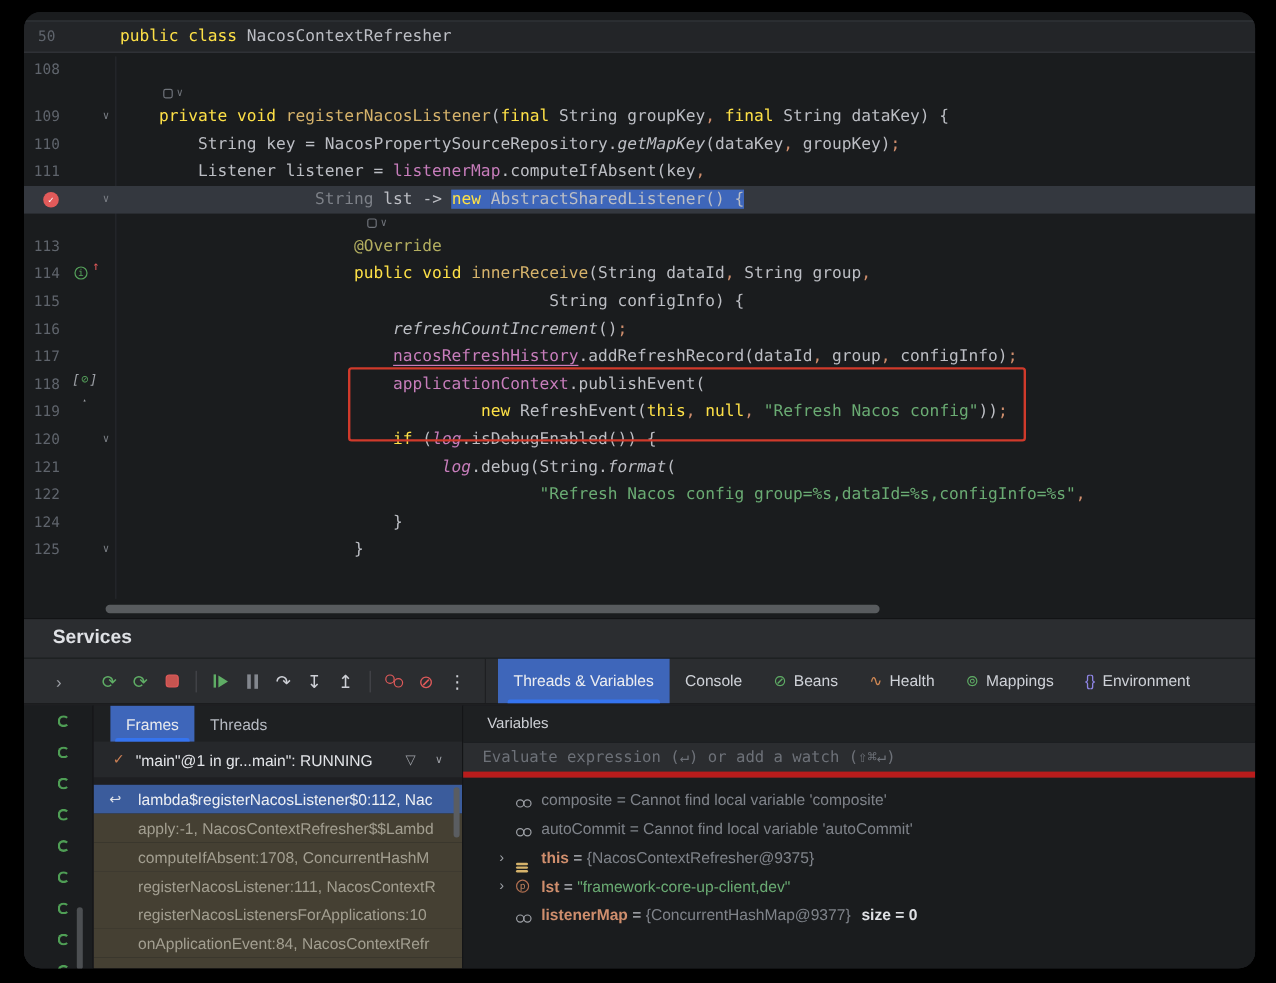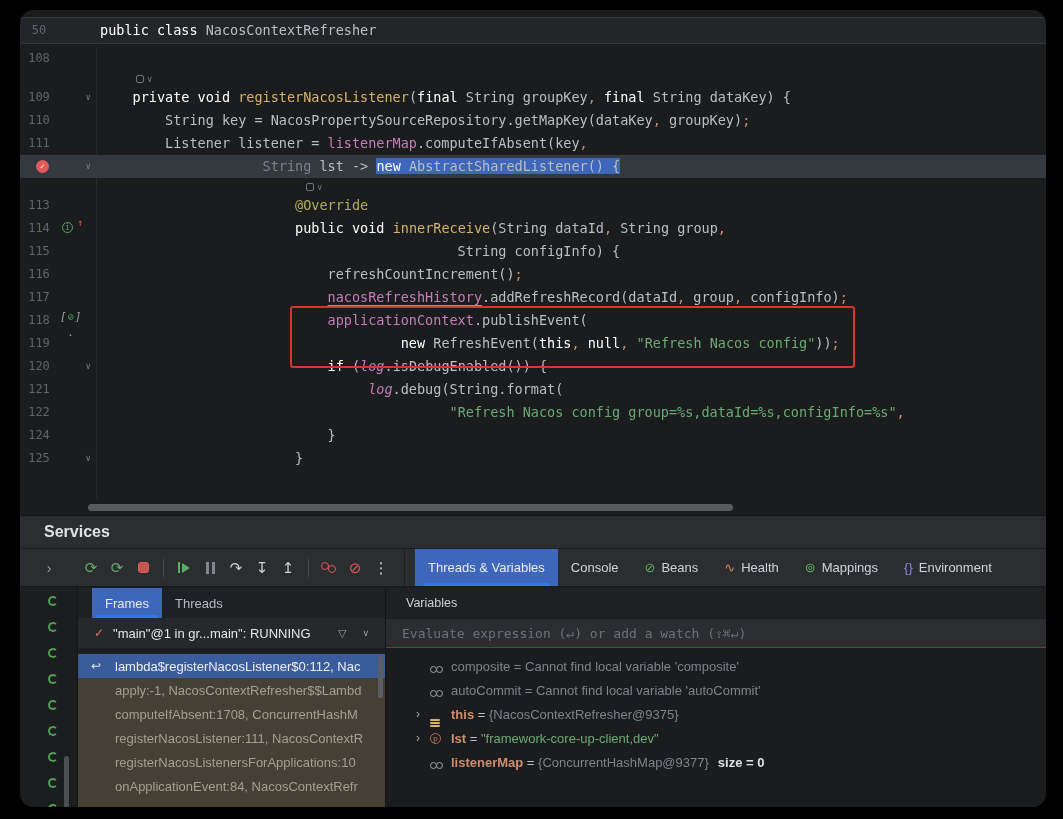--- a/index.html
+++ b/index.html
@@ -12,25 +12,25 @@
   .sticky-wrap .crow{height:25px;line-height:25px}
   .gutline{position:absolute;left:76px;top:37px;height:452px;width:1px;background:#26292d}
   .lines{position:absolute;left:0;top:37px;right:0}
   .crow{display:flex;height:23px;line-height:23px;font-family:"DejaVu Sans Mono",monospace;font-size:13.5px}
   .inlayrow{height:16px;line-height:16px}
   .exec{background:#34383f}
   .gutter{width:76px;flex:none;position:relative}
   .lnum{position:absolute;left:0;top:0;width:38px;text-align:center;font-size:12px;color:#5f646c}
   .codeline{margin:0;padding:0 0 0 4px;font:inherit;color:#bcbec4;white-space:pre}
   .seg{font:inherit}
-  .pl{color:#bcbec4}.kw{color:#ffffff}.decl{color:#d6b36b}.field{color:#c77dbb}
+  .pl{color:#bcbec4}.kw{color:#fde047}.decl{color:#d6b36b}.field{color:#c77dbb}
   .fieldu{color:#c77dbb;text-decoration:underline;text-decoration-thickness:1px;text-underline-offset:3px}
   .fieldit{color:#c77dbb;font-style:italic}
   .str{color:#6aab73}.ann{color:#b3ae60}.pun{color:#cf8e6d}.hint{color:#7d8188}
-  .itcall{color:#bcbec4;}
+  .itcall{color:#bcbec4;font-style:italic}
   .sel{background:#3e66ba}
   .bp{position:absolute;left:16px;top:5px;width:13px;height:13px;border-radius:50%;background:#e25a5a;color:#fff;font-size:8px;line-height:13px;text-align:center}
   .fold{position:absolute;right:5px;top:0;color:#7a7e85;font-size:9px}
   .gi-override{position:absolute;left:42px;top:4px;width:22px;height:14px}
   .gi-override .ring{position:absolute;left:0;top:1px;width:11px;height:11px;border:1.2px solid #55a15b;border-radius:50%;color:#55a15b;font-style:normal;font-size:8px;line-height:10px;text-align:center}
   .gi-override .arr{position:absolute;right:1px;top:-3px;color:#e25a5a;font-size:10px;line-height:10px}
   .gi-event{position:absolute;left:40px;top:0;color:#9da0a6;font-size:11px;display:flex;align-items:center;height:14px}
   .gi-event .slash{color:#55a15b;font-size:10px;margin:0 1px}
   .gi-event .caret{position:absolute;left:9px;top:14px;font-size:5px;color:#9da0a6}
   .inlay-ic{display:inline-flex;align-items:center}
@@ -77,21 +77,21 @@
   .threadrow .funnel{color:#9da0a6;margin-right:16px;font-size:11px}
   .threadrow .chev{color:#9da0a6;font-size:9px;margin-right:6px}
   .flist{position:absolute;left:0;top:60px;right:0;bottom:0;background:#1e1f22;padding-top:6px}
   .frow{height:24px;display:flex;align-items:center;padding-left:37px;font-size:13px;color:#a39f91;background:#454033;position:relative;white-space:nowrap;overflow:hidden}
   .frow.sel{background:#3b5c9c;color:#edeff3}
   .frow.sel .ficon{position:absolute;left:13px;color:#dfe3ea;font-size:12px}
   .ffill{position:absolute;left:0;right:0;top:150px;bottom:0;background:#454033}
   .fscroll{position:absolute;right:2px;top:8px;width:5px;height:42px;background:#5a5d61;border-radius:3px}
   .vars{position:absolute;left:365px;top:0;right:0;bottom:0;border-left:1px solid #141517;background:#1a1c1e}
   .vheader{height:30px;display:flex;align-items:center;padding-left:20px;font-size:12.5px;color:#ced0d6;background:#1e2022}
-  .evalbar{height:30px;background:#2b2d30;border-top:1px solid #1a1c1e;border-bottom:1px solid #b91c1c;display:flex;align-items:center;padding-left:16px;font-family:"DejaVu Sans Mono","DejaVu Sans",monospace;font-size:13px;color:#6d7178}
+  .evalbar{height:30px;background:#2b2d30;border-top:1px solid #1a1c1e;border-bottom:5px solid #b91c1c;display:flex;align-items:center;padding-left:16px;font-family:"DejaVu Sans Mono","DejaVu Sans",monospace;font-size:13px;color:#6d7178}
   .vlist{position:absolute;left:0;top:62px;right:0;bottom:0;padding-top:4px}
   .vrow{height:24px;display:flex;align-items:center;padding-left:65px;position:relative;font-size:13px;white-space:nowrap}
   .vchev{position:absolute;left:30px;color:#9da0a6;font-size:12px}
   .vicon{position:absolute;left:44px;top:7px}
   .ic-watch{display:inline-flex}
   .ic-watch i{width:7px;height:7px;border:1.4px solid #9da0a6;border-radius:50%}
   .ic-watch i+i{margin-left:-1px}
   .ic-this{display:inline-flex;flex-direction:column;gap:1px}
   .ic-this i{width:10px;height:2px;background:#d6b36b;border-radius:1px}
   .ic-param{width:11px;height:11px;border:1.3px solid #b06f50;border-radius:50%;color:#c08560;font-size:8px;line-height:9px;text-align:center;font-style:normal;display:block}

